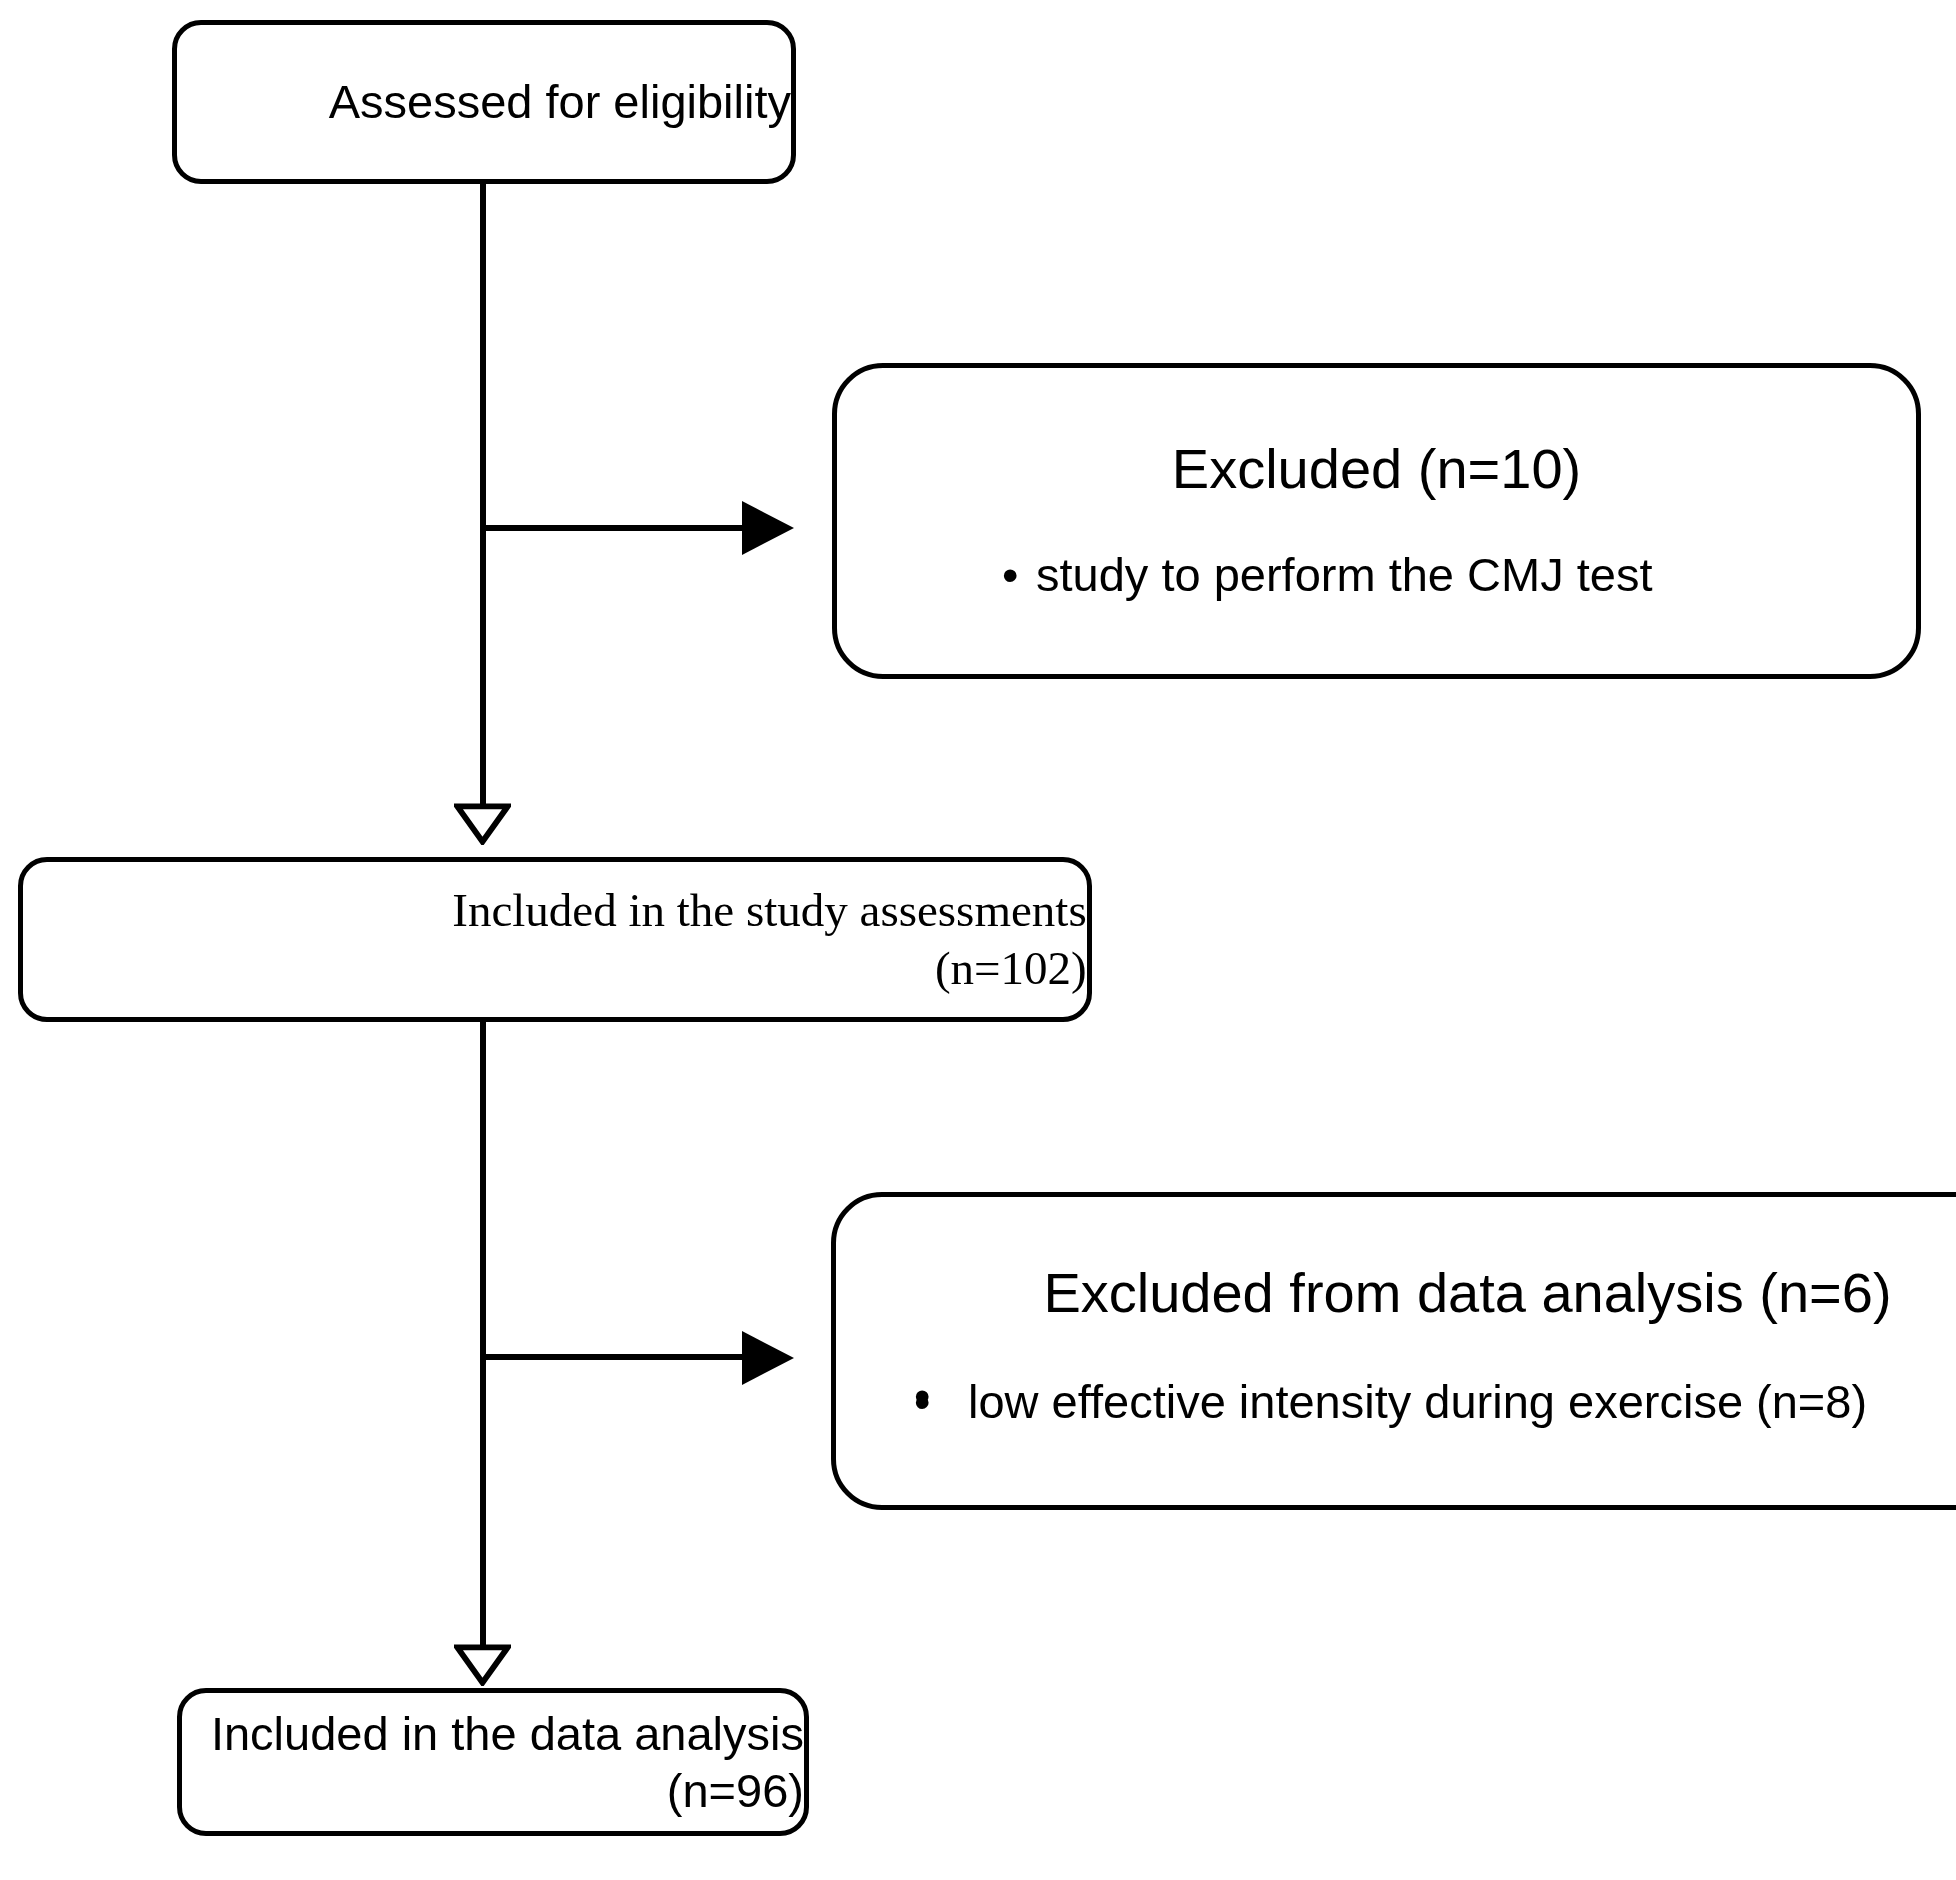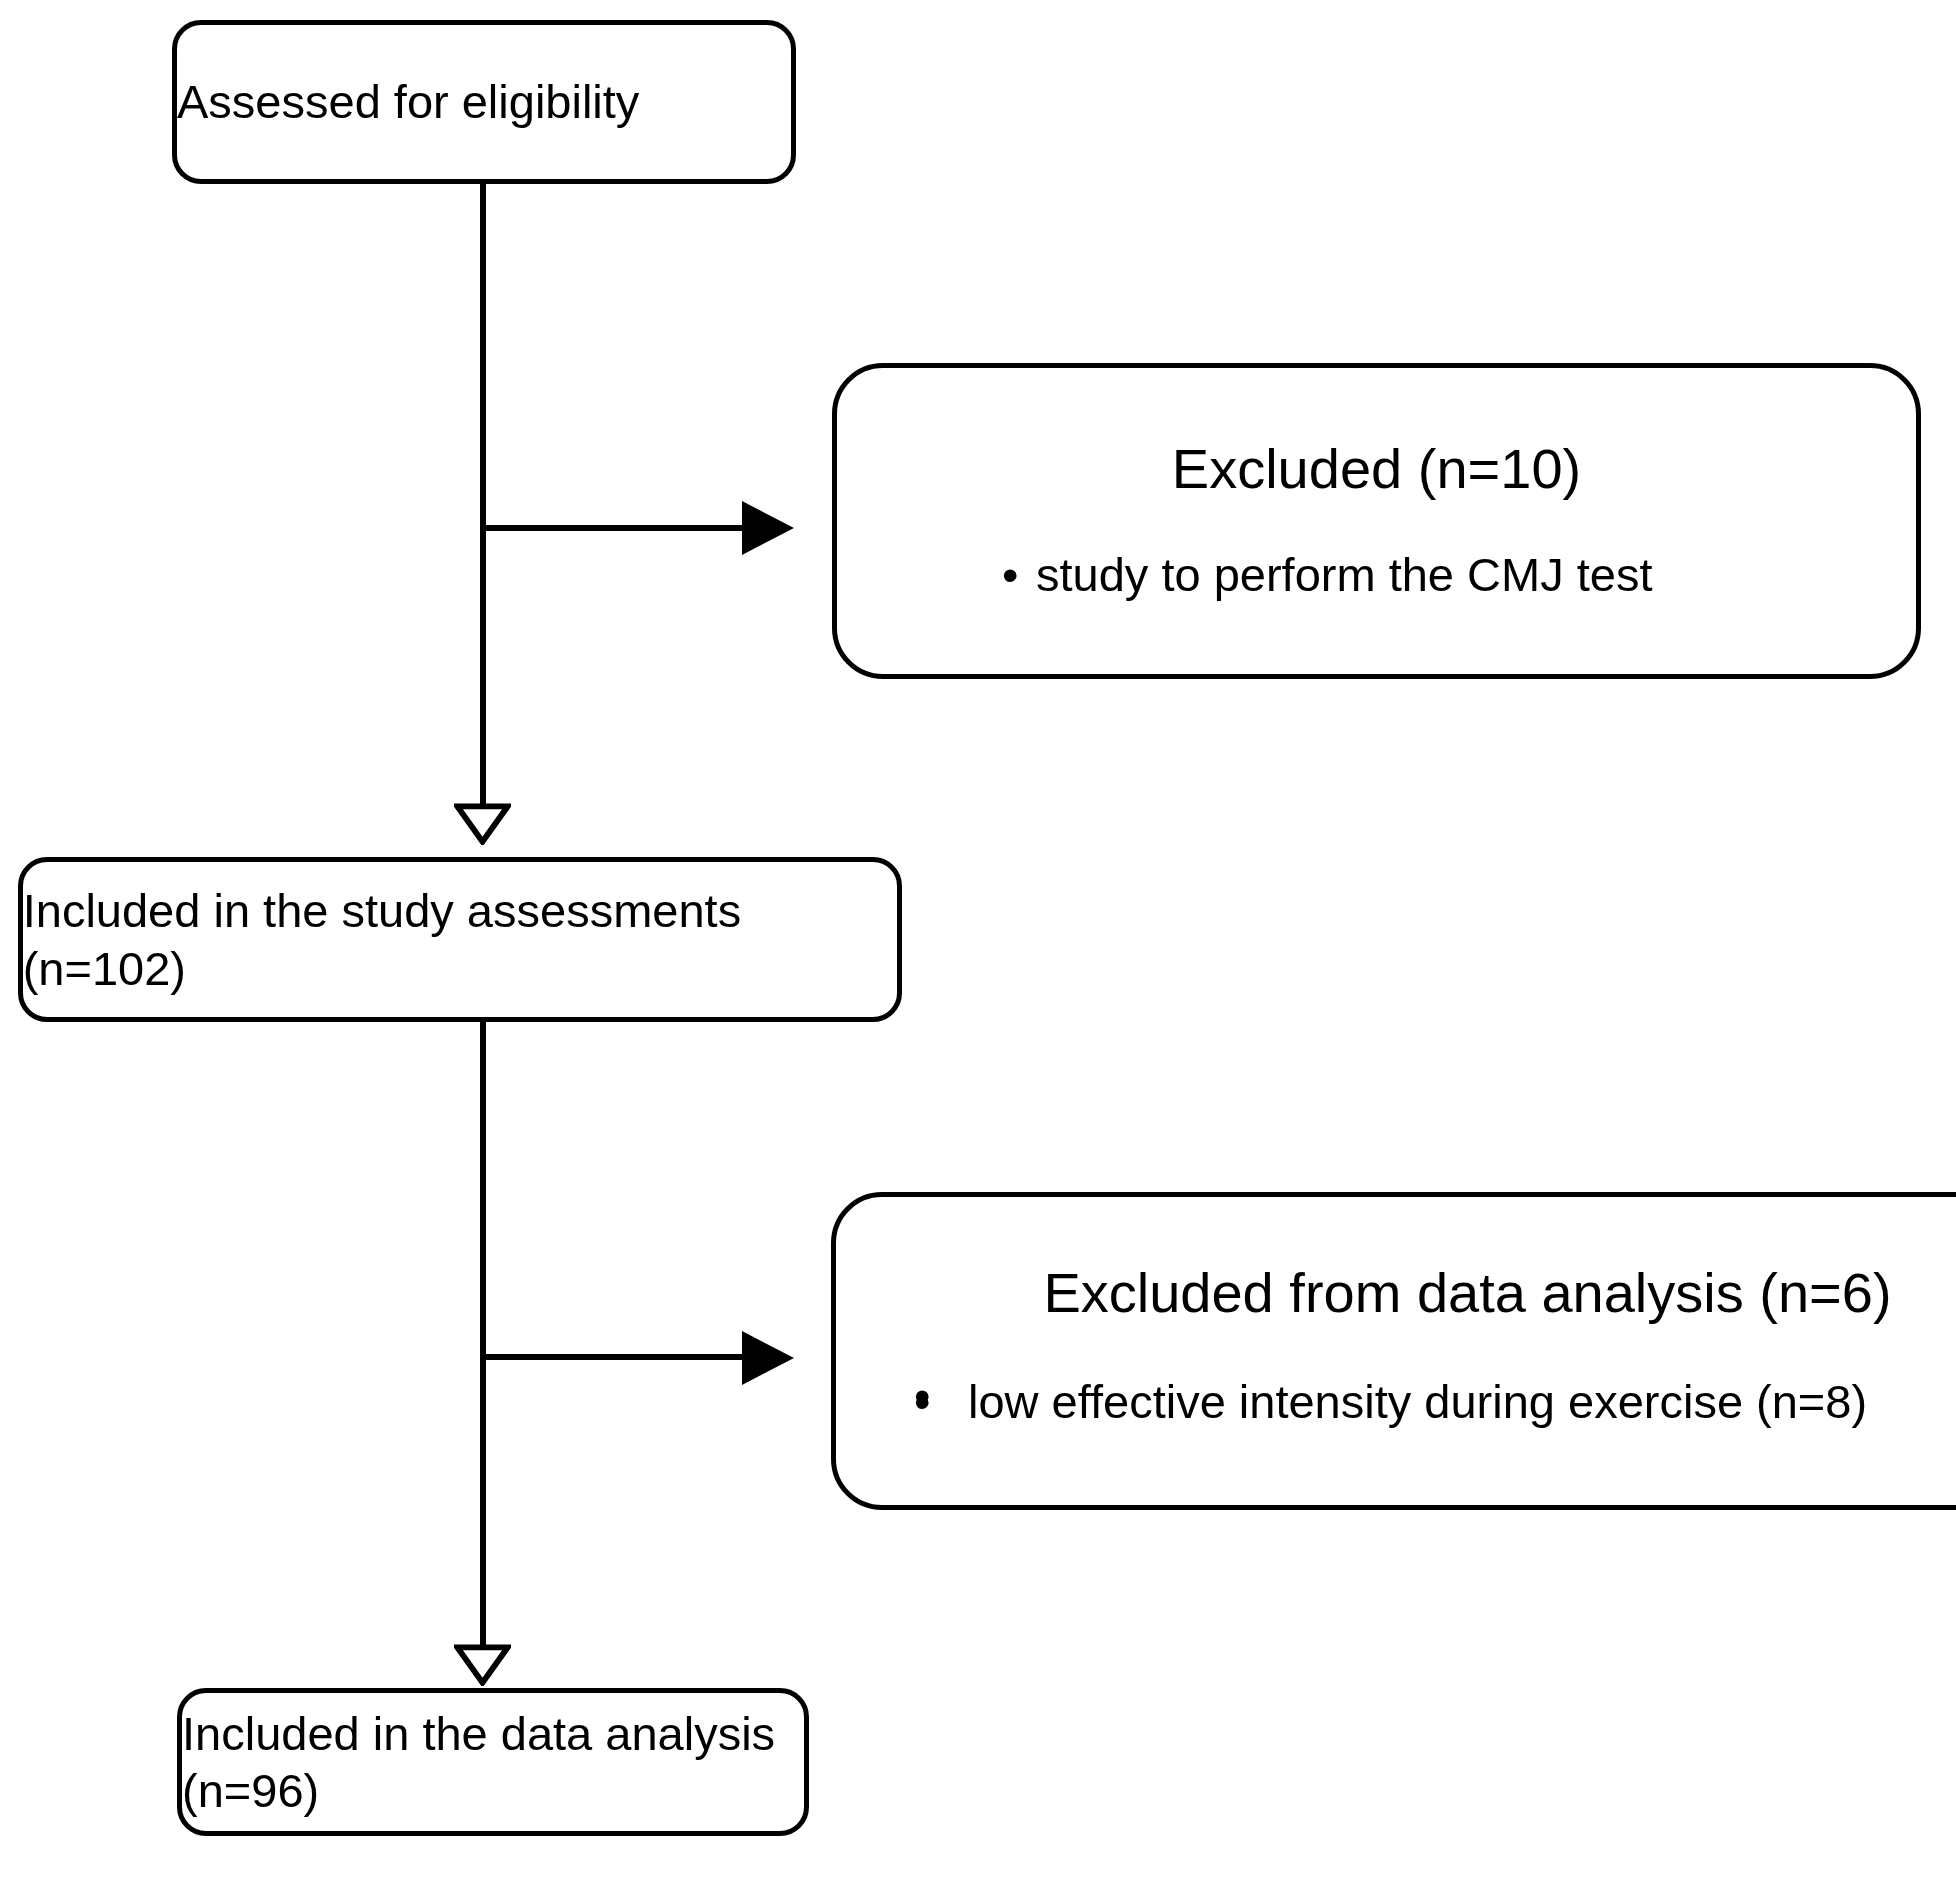--- a/index.html
+++ b/index.html
@@ -19,21 +19,21 @@
   .node {
     position: absolute;
     box-sizing: border-box;
     border: 5.9px solid #000000;
     background: #ffffff;
     display: flex;
     flex-direction: column;
     justify-content: center;
   }
   .node-center {
-    text-align: left;
+    text-align: right;
   }
   .node-line {
     font-size: 47px;
     line-height: 1.22;
     white-space: nowrap;
   }
   .node-title {
     font-size: 56px;
     line-height: 1.22;
     text-align: center;
@@ -57,22 +57,23 @@
   
   #node-assessed {
     left: 172px;  top: 20px;   width: 624px;  height: 164px;
     border-radius: 29px;
   }
   #node-excluded-screening {
     left: 832px;  top: 363px;  width: 1089px; height: 316px;
     border-radius: 51px;
   }
   #node-included-assessments {
-    left: 17.7px;   top: 857px; width: 884px; height: 165px;
+    left: 17.7px;   top: 857px; width: 1074px; height: 165px;
     border-radius: 29px;
+    font-family: Liberation Serif, serif;
   }
   #node-excluded-analysis {
     left: 831px;  top: 1192px; width: 1273px; height: 318px;
     border-radius: 51px;
   }
   #node-included-analysis {
     left: 177px;  top: 1688px; width: 632px;  height: 148px;
     border-radius: 29px;
   }
   

